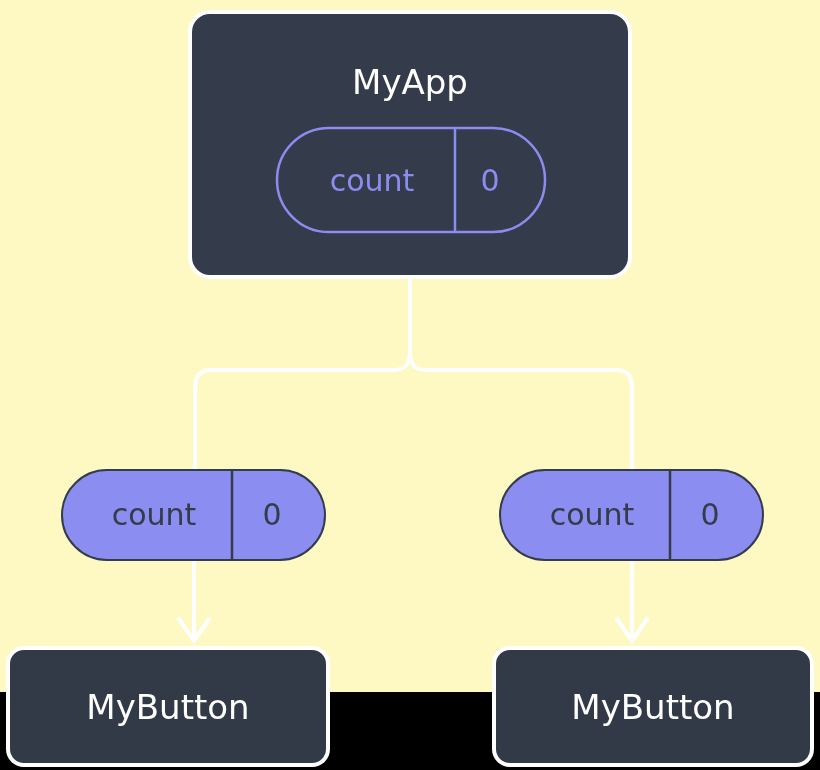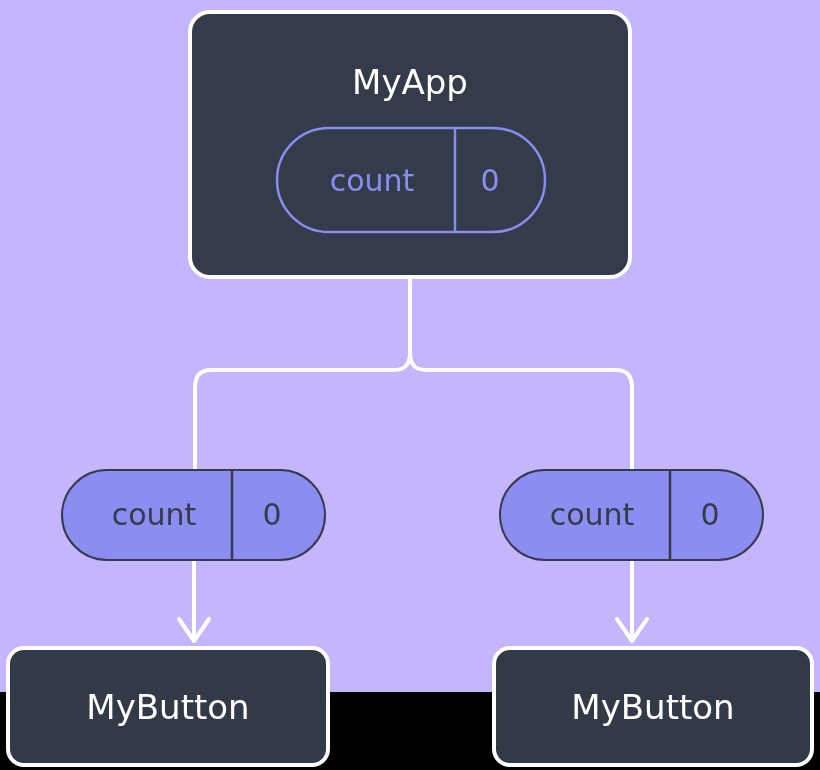--- a/index.html
+++ b/index.html
@@ -14,21 +14,21 @@
     position: relative;
     overflow: hidden;
     font-family: "DejaVu Sans", sans-serif;
   }
   #diagram-root {
     position: absolute;
     left: 0;
     top: 0;
     width: 820px;
     height: 692px;
-    background: #c4b5fd;
+    background: #fef9c3;
   }
   svg.layer {
     position: absolute;
     left: 0;
     top: 0;
     width: 820px;
     height: 770px;
     display: block;
   }
   .node-text {

